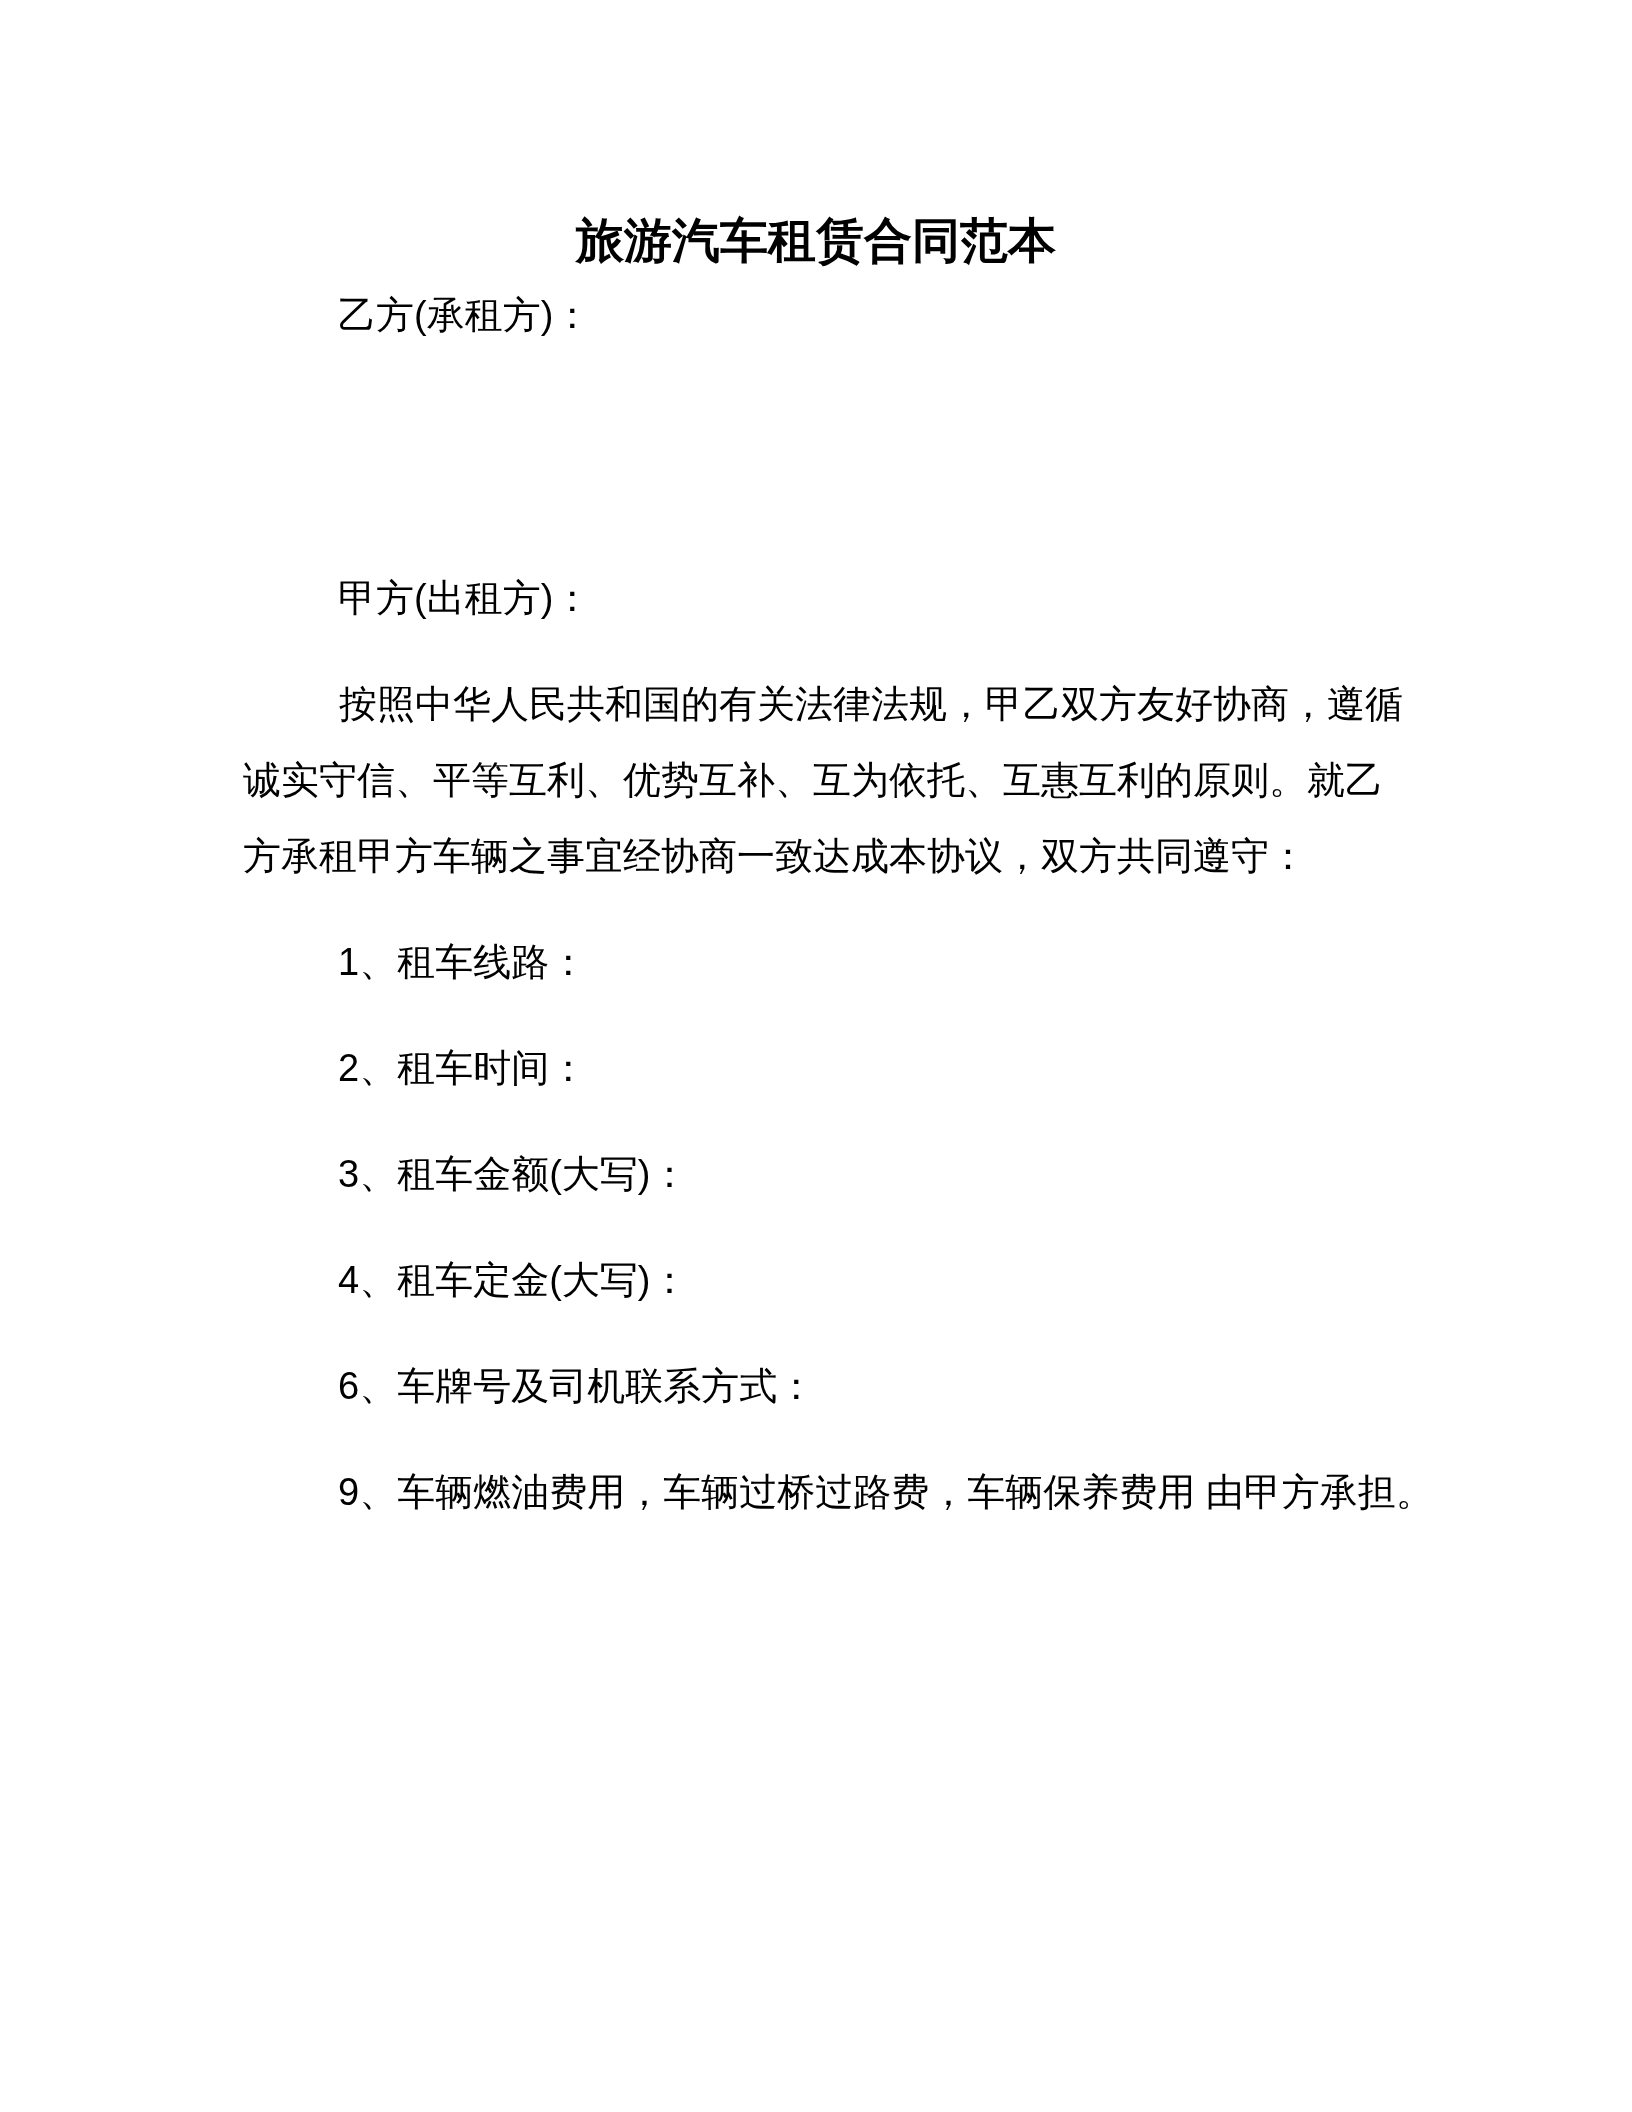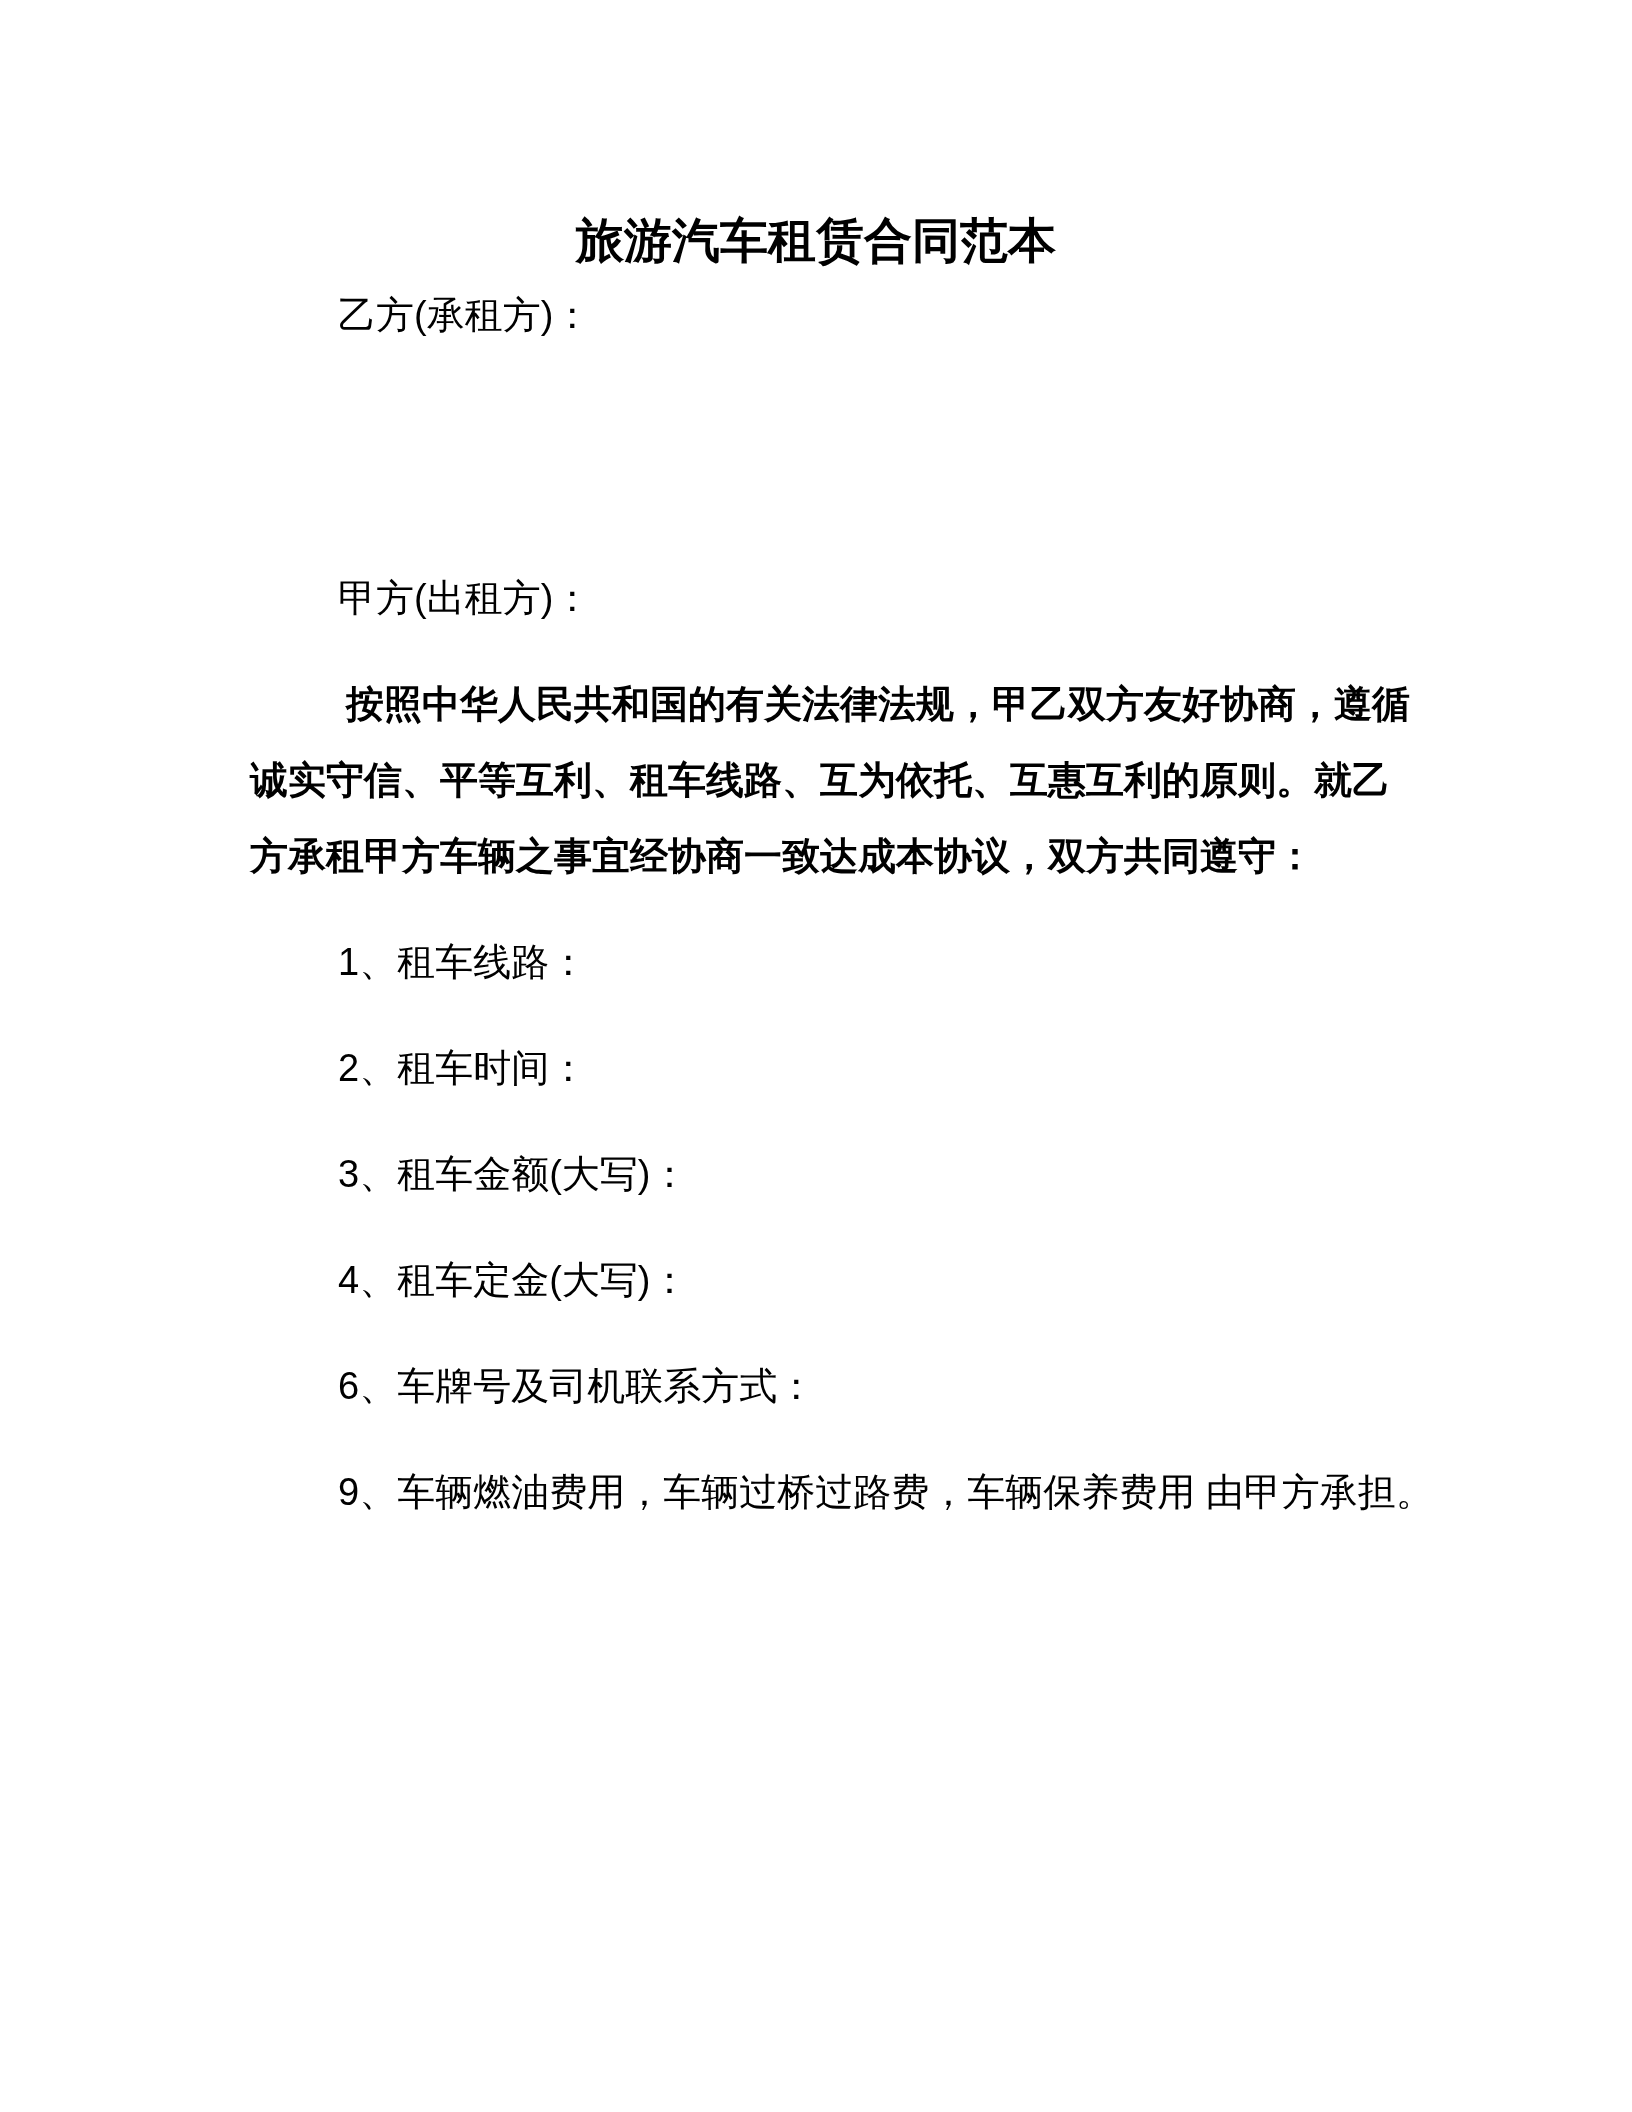--- a/index.html
+++ b/index.html
@@ -36,22 +36,21 @@
   }
   .para {
     margin: 0 0 30px 0;
     line-height: 76px;
     white-space: nowrap;
   }
   .para.first {
     margin-top: 207px;
   }
   .preamble {
-    margin: 0 0 30px 8px;
-    font-weight: bold;
+    margin: 0 0 30px 1px;
   }
   .preamble .line {
     line-height: 76px;
     white-space: nowrap;
   }
   .indent {
     text-indent: 96px;
   }
 </style>
 </head>
@@ -62,21 +61,21 @@
   <h1 class="doc-title">旅游汽车租赁合同范本</h1>
 
   <div class="content">
 
     <p class="para indent">乙方(承租方)：</p>
 
     <p class="para first indent">甲方(出租方)：</p>
 
     <div class="preamble">
       <div class="line indent">按照中华人民共和国的有关法律法规，甲乙双方友好协商，遵循</div>
-      <div class="line">诚实守信、平等互利、租车线路、互为依托、互惠互利的原则。就乙</div>
+      <div class="line">诚实守信、平等互利、优势互补、互为依托、互惠互利的原则。就乙</div>
       <div class="line">方承租甲方车辆之事宜经协商一致达成本协议，双方共同遵守：</div>
     </div>
 
     <p class="para indent">1、租车线路：</p>
 
     <p class="para indent">2、租车时间：</p>
 
     <p class="para indent">3、租车金额(大写)：</p>
 
     <p class="para indent">4、租车定金(大写)：</p>

